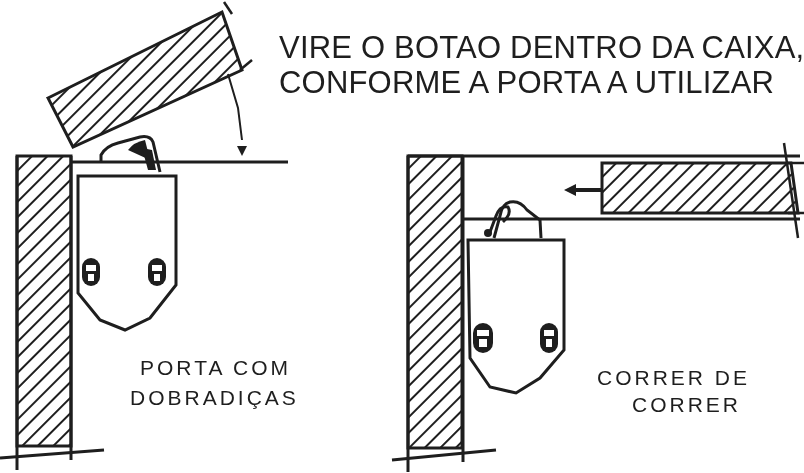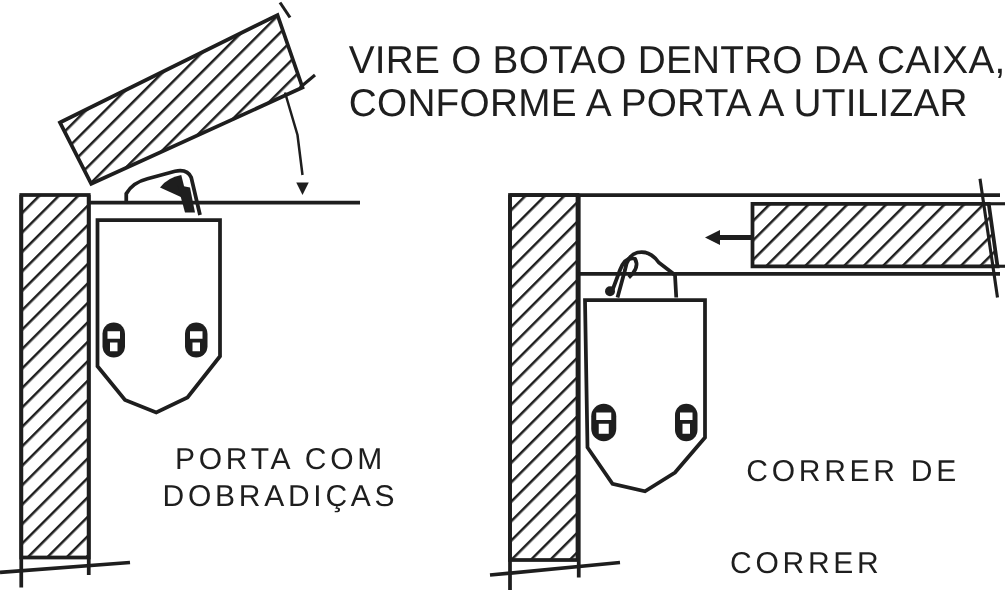--- a/index.html
+++ b/index.html
@@ -1,20 +1,20 @@
 <!DOCTYPE html>
 <html><head>
 <meta charset="utf-8">
 <style>
   html, body { margin: 0; padding: 0; background: #ffffff; }
   body { width: 804px; height: 473px; position: relative; overflow: hidden; font-family: "Liberation Sans", sans-serif; }
   #diagram { position: absolute; left: 0; top: 0; width: 804px; height: 473px; }
   .txt { position: absolute; color: #1e1e1e; font-family: "Liberation Sans", sans-serif; white-space: nowrap; }
   .title-line { font-size: 31px; letter-spacing: 0.2px; line-height: 36px; }
-  .label-line { font-size: 24px; letter-spacing: 3px; line-height: 27px; }
+  .label-line { font-size: 21px; letter-spacing: 3px; line-height: 27px; }
 </style>
 </head>
 <body>
 
 <svg id="diagram" viewBox="0 0 804 473" xmlns="http://www.w3.org/2000/svg">
   <defs>
     <pattern id="hatch" patternUnits="userSpaceOnUse" width="11" height="11" patternTransform="rotate(45)">
       <line x1="0" y1="0" x2="0" y2="11" stroke="#1e1e1e" stroke-width="4"></line>
     </pattern>
   </defs>
@@ -109,13 +109,13 @@
   </g>
 </svg>
 
 <div class="txt title-line" style="left:279px; top:30px;">VIRE O BOTAO DENTRO DA CAIXA,</div>
 <div class="txt title-line" style="left:279px; top:65px;text-align:center;">CONFORME A PORTA A UTILIZAR</div>
 
 <div class="txt label-line" style="left:140px; top:354px;">PORTA COM</div>
 <div class="txt label-line" style="left:130px; top:384px;text-align:center;">DOBRADIÇAS</div>
 
 <div class="txt label-line" style="left:597px; top:364px;">CORRER DE</div>
-<div class="txt label-line" style="left:584px; top:391px;margin-top:46px;">CORRER</div>
+<div class="txt label-line" style="left:632px; top:391px;">CORRER</div>
 
 </body></html>

